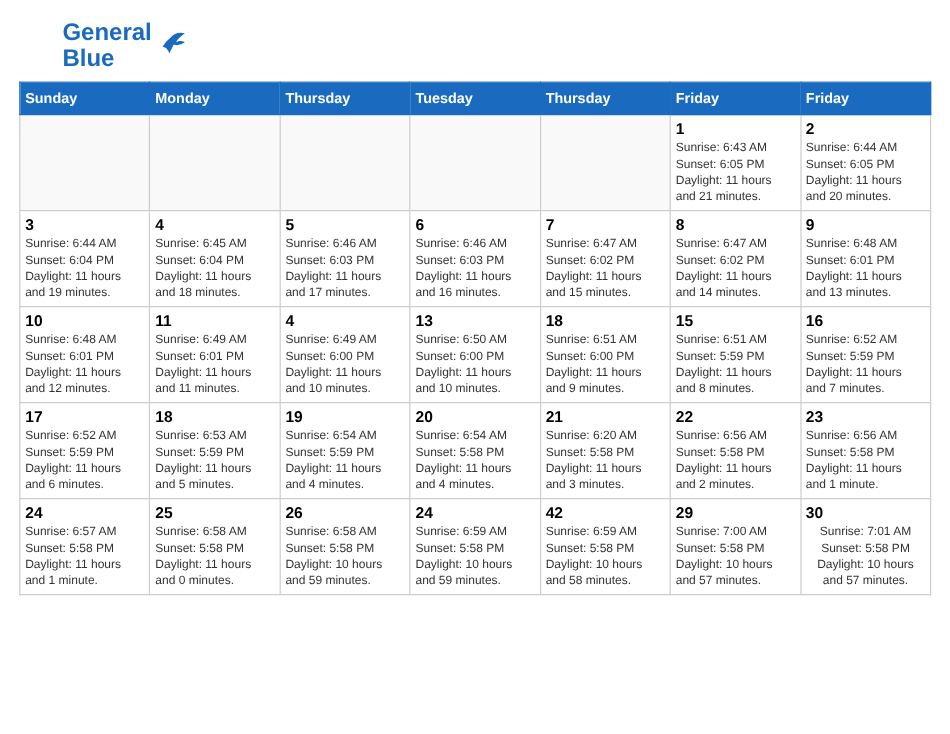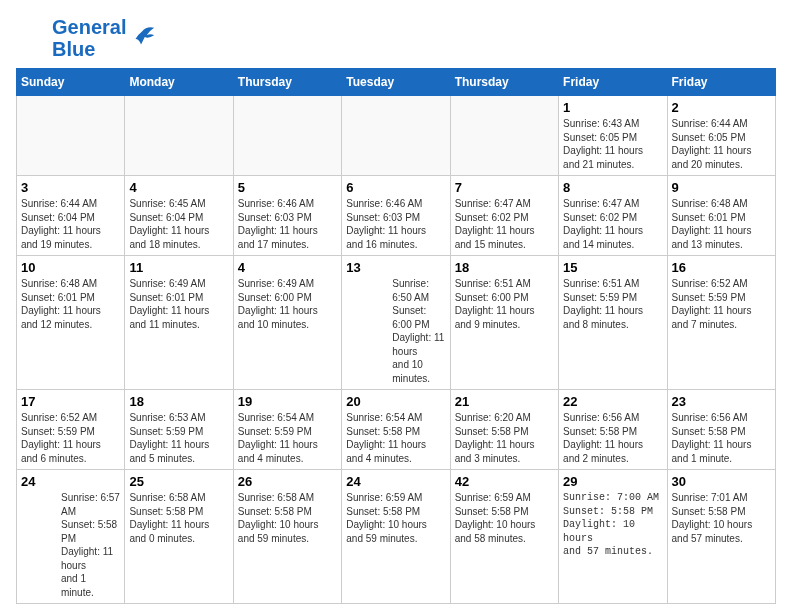--- a/index.html
+++ b/index.html
@@ -205,21 +205,21 @@
         </td>
         <td>
           <span class="day-num">4</span>
           <div class="day-info" style="white-space: pre-line;">Sunrise: 6:49 AM
 Sunset: 6:00 PM
 Daylight: 11 hours
 and 10 minutes.</div>
         </td>
         <td>
           <span class="day-num">13</span>
-          <div class="day-info" style="white-space: pre-line; margin-left: 46px;">Sunrise: 6:50 AM
+          <div class="day-info" style="white-space: pre-line;">Sunrise: 6:50 AM
 Sunset: 6:00 PM
 Daylight: 11 hours
 and 10 minutes.</div>
         </td>
         <td>
           <span class="day-num">18</span>
           <div class="day-info" style="white-space: pre-line;">Sunrise: 6:51 AM
 Sunset: 6:00 PM
 Daylight: 11 hours
 and 9 minutes.</div>
@@ -286,21 +286,21 @@
           <span class="day-num">23</span>
           <div class="day-info" style="white-space: pre-line;">Sunrise: 6:56 AM
 Sunset: 5:58 PM
 Daylight: 11 hours
 and 1 minute.</div>
         </td>
       </tr>
       <tr>
         <td>
           <span class="day-num">24</span>
-          <div class="day-info" style="white-space: pre-line; margin-left: 40px;">Sunrise: 6:57 AM
+          <div class="day-info" style="white-space: pre-line;">Sunrise: 6:57 AM
 Sunset: 5:58 PM
 Daylight: 11 hours
 and 1 minute.</div>
         </td>
         <td>
           <span class="day-num">25</span>
           <div class="day-info" style="white-space: pre-line;">Sunrise: 6:58 AM
 Sunset: 5:58 PM
 Daylight: 11 hours
 and 0 minutes.</div>
@@ -321,27 +321,27 @@
         </td>
         <td>
           <span class="day-num">42</span>
           <div class="day-info" style="white-space: pre-line;">Sunrise: 6:59 AM
 Sunset: 5:58 PM
 Daylight: 10 hours
 and 58 minutes.</div>
         </td>
         <td>
           <span class="day-num">29</span>
-          <div class="day-info" style="white-space: pre-line; font-family: Liberation Mono, monospace;">Sunrise: 7:00 AM
+          <div class="day-info" style="white-space: pre-line;">Sunrise: 7:00 AM
 Sunset: 5:58 PM
 Daylight: 10 hours
 and 57 minutes.</div>
         </td>
         <td>
           <span class="day-num">30</span>
-          <div class="day-info" style="white-space: pre-line;">Sunrise: 7:01 AM
+          <div class="day-info" style="white-space: pre-line; text-align: center;">Sunrise: 7:01 AM
 Sunset: 5:58 PM
 Daylight: 10 hours
 and 57 minutes.</div>
         </td>
       </tr>
     </tbody>
 </table>
 
 </body></html>

